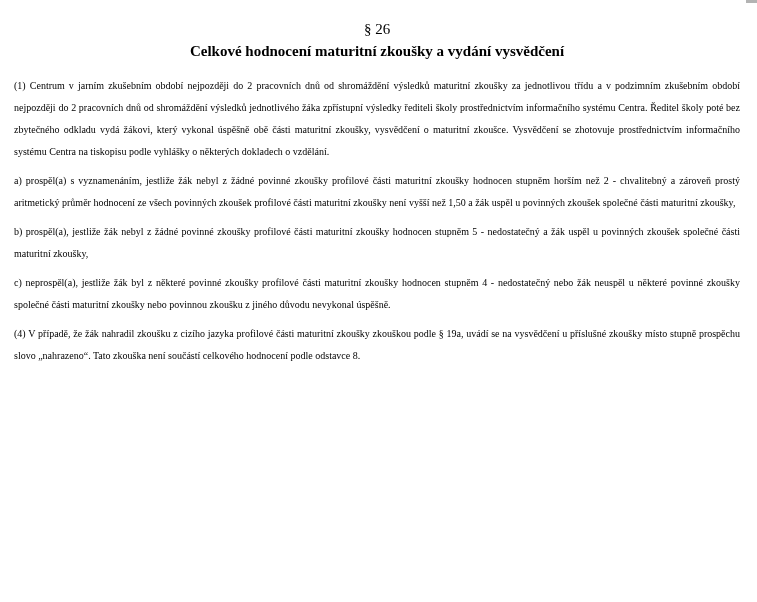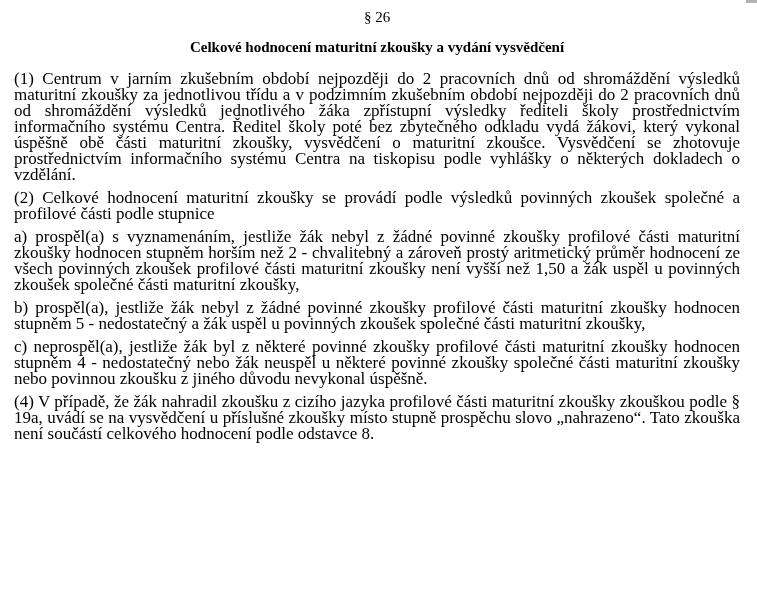--- a/index.html
+++ b/index.html
@@ -10,39 +10,39 @@
     overflow: hidden;
   }
   body {
     font-family: "Liberation Serif", "DejaVu Serif", serif;
     color: #000000;
     position: relative;
   }
   .page {
     width: 757px;
     height: 602px;
-    padding: 6px 17px 0 14px;
+    padding: 18px 17px 0 14px;
   }
   .section-number {
     text-align: center;
     font-size: 15px;
     line-height: 22px;
     font-weight: normal;
   }
   .doc-title {
     text-align: center;
     font-size: 15px;
     line-height: 22px;
     font-weight: bold;
-    margin-top: 8px;
+    margin-top: 0;
     margin-bottom: 13px;
   }
   p.para {
-    font-size: 17px;
-    line-height: 16px;
+    font-size: 10px;
+    line-height: 22px;
     text-align: justify;
     margin-bottom: 7px;
   }
   .scrollbar-thumb {
     position: absolute;
     top: 0;
     left: 746px;
     width: 11px;
     height: 3px;
     background: #b3b3b3;
@@ -51,21 +51,20 @@
 </head>
 <body>
 
 <div class="page">
   <div class="section-number">§ 26</div>
 
   <h1 class="doc-title">Celkové hodnocení maturitní zkoušky a vydání vysvědčení</h1>
 
   <p class="para">(1) Centrum v jarním zkušebním období nejpozději do 2 pracovních dnů od shromáždění výsledků maturitní zkoušky za jednotlivou třídu a v podzimním zkušebním období nejpozději do 2 pracovních dnů od shromáždění výsledků jednotlivého žáka zpřístupní výsledky řediteli školy prostřednictvím informačního systému Centra. Ředitel školy poté bez zbytečného odkladu vydá žákovi, který vykonal úspěšně obě části maturitní zkoušky, vysvědčení o maturitní zkoušce. Vysvědčení se zhotovuje prostřednictvím informačního systému Centra na tiskopisu podle vyhlášky o některých dokladech o vzdělání.</p>
 
-  <p class="para">(2) Celkové hodnocení maturitní zkoušky se provádí podle výsledků povinných zkoušek společné a profilové části podle stupnice</p>
 
   <p class="para">a) prospěl(a) s vyznamenáním, jestliže žák nebyl z žádné povinné zkoušky profilové části maturitní zkoušky hodnocen stupněm horším než 2 - chvalitebný a zároveň prostý aritmetický průměr hodnocení ze všech povinných zkoušek profilové části maturitní zkoušky není vyšší než 1,50 a žák uspěl u povinných zkoušek společné části maturitní zkoušky,</p>
 
   <p class="para">b) prospěl(a), jestliže žák nebyl z žádné povinné zkoušky profilové části maturitní zkoušky hodnocen stupněm 5 - nedostatečný a žák uspěl u povinných zkoušek společné části maturitní zkoušky,</p>
 
   <p class="para">c) neprospěl(a), jestliže žák byl z některé povinné zkoušky profilové části maturitní zkoušky hodnocen stupněm 4 - nedostatečný nebo žák neuspěl u některé povinné zkoušky společné části maturitní zkoušky nebo povinnou zkoušku z jiného důvodu nevykonal úspěšně.</p>
 
 
   <p class="para">(4) V případě, že žák nahradil zkoušku z cizího jazyka profilové části maturitní zkoušky zkouškou podle § 19a, uvádí se na vysvědčení u příslušné zkoušky místo stupně prospěchu slovo „nahrazeno“. Tato zkouška není součástí celkového hodnocení podle odstavce 8.</p>
 </div>

